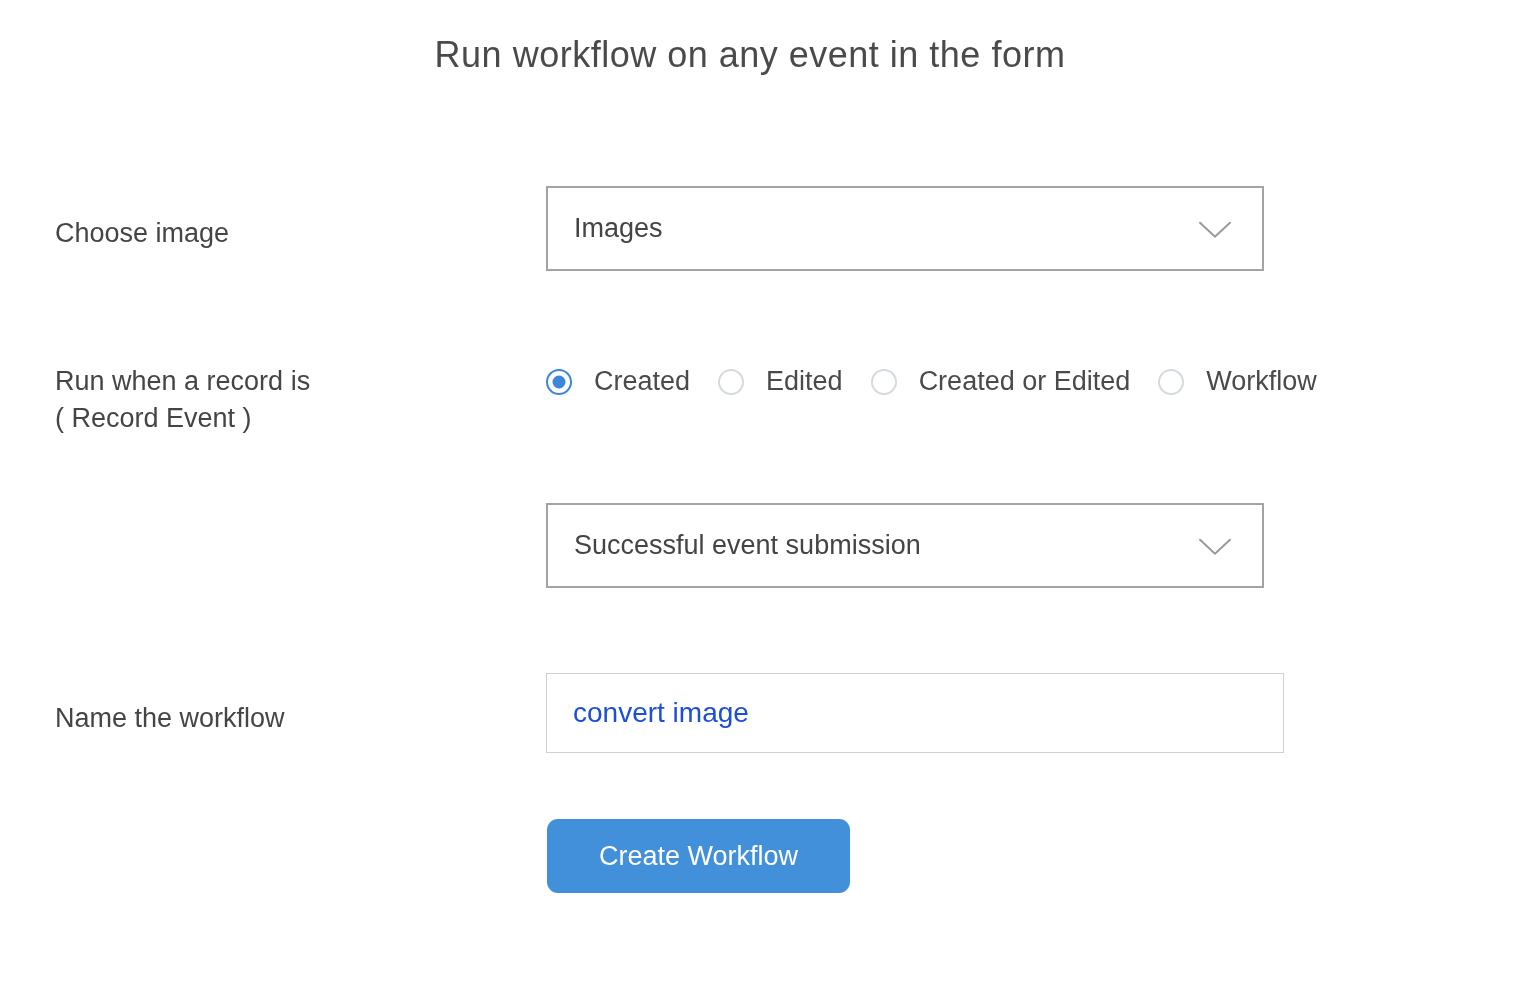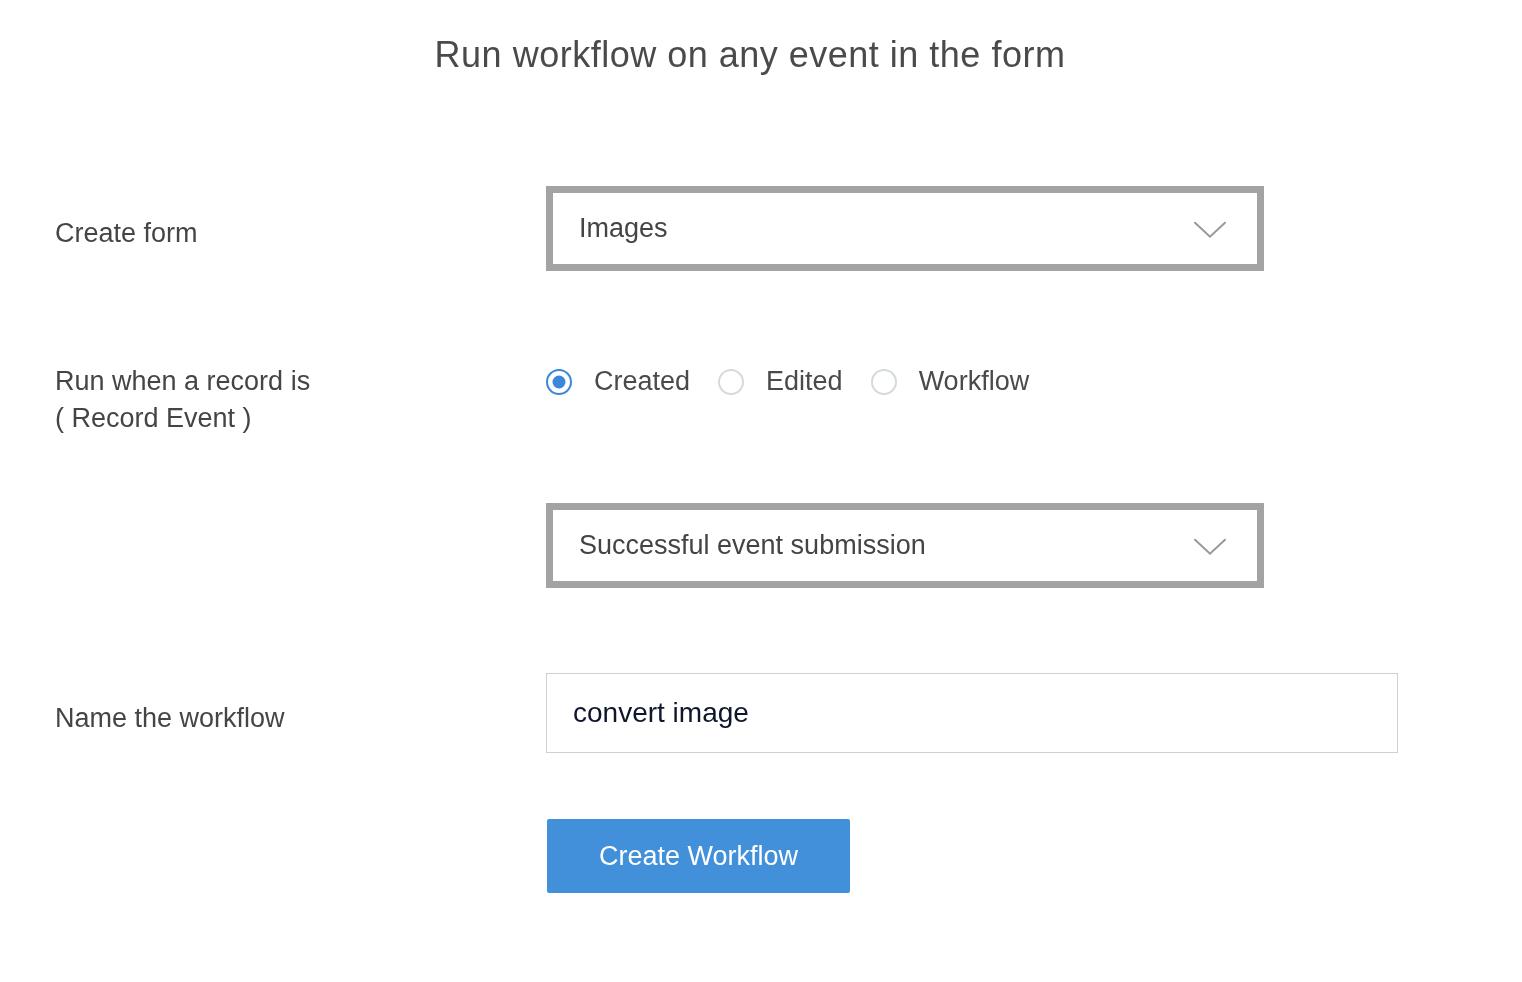--- a/index.html
+++ b/index.html
@@ -28,21 +28,21 @@
     font-size: 27px;
     color: #454545;
   }
   .field-label .sub { display: block; margin-top: 6px; }
 
   .select-box {
     position: absolute;
     left: 546px;
     width: 718px;
     height: 85px;
-    border: 7px solid #a3a3a3;
+    border: 2px solid #a3a3a3;
     background: #ffffff;
     display: flex;
     align-items: center;
     padding: 0 40px 0 26px;
     font-size: 27px;
     color: #444444;
     cursor: pointer;
   }
   .select-box .chevron {
     position: absolute;
@@ -85,51 +85,51 @@
     width: 13px; height: 13px;
     border-radius: 50%;
     background: #3c87d9;
   }
   .radio-label { font-size: 27px; color: #4a4a4a; }
 
   .text-input {
     position: absolute;
     left: 546px;
     top: 673px;
-    width: 852px;
+    width: 738px;
     height: 80px;
     border: 1px solid #d0d0d0;
     padding: 0 26px;
     font-size: 28px;
-    color: #0f172a;
+    color: #1d4ed8;
     font-family: "Liberation Sans", sans-serif;
     outline: none;
   }
 
   .primary-button {
     position: absolute;
     left: 547px;
     top: 819px;
     width: 303px;
     height: 74px;
     background: #4190d9;
     border: none;
-    border-radius: 2px;
+    border-radius: 11px;
     color: #ffffff;
     font-size: 27px;
     font-family: "Liberation Sans", sans-serif;
     cursor: pointer;
   }
 </style>
 </head>
 <body>
 
 <h1 class="page-title">Run workflow on any event in the form</h1>
 
-<div class="field-label" style="top:218px;">Create form</div>
+<div class="field-label" style="top:218px;">Choose image</div>
 <div class="select-box" style="top:186px;">
   <span>Images</span>
   <svg class="chevron" viewBox="0 0 34 18">
     <polyline points="2,2 17,16 32,2" fill="none" stroke="#999999" stroke-width="2" stroke-linecap="round"></polyline>
   </svg>
 </div>
 
 <div class="field-label" style="top:366px;">
   <span>Run when a record is</span>
   <span class="sub">( Record Event )</span>
@@ -138,20 +138,24 @@
   <div class="radio-option selected">
     <span class="radio-circle"></span>
     <span class="radio-label">Created</span>
   </div>
   <div class="radio-option">
     <span class="radio-circle"></span>
     <span class="radio-label">Edited</span>
   </div>
   <div class="radio-option">
     <span class="radio-circle"></span>
+    <span class="radio-label">Created or Edited</span>
+  </div>
+  <div class="radio-option">
+    <span class="radio-circle"></span>
     <span class="radio-label">Workflow</span>
   </div>
 </div>
 
 <div class="field-label" style="top:536px;">
 </div>
 <div class="select-box" style="top:503px;">
   <span>Successful event submission</span>
   <svg class="chevron" viewBox="0 0 34 18">
     <polyline points="2,2 17,16 32,2" fill="none" stroke="#999999" stroke-width="2" stroke-linecap="round"></polyline>

